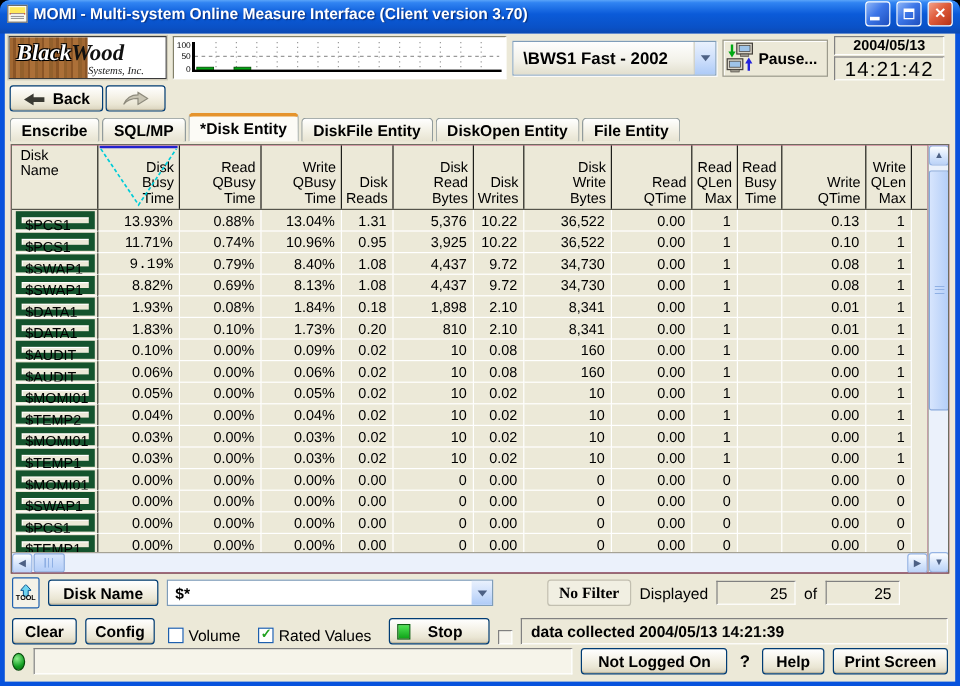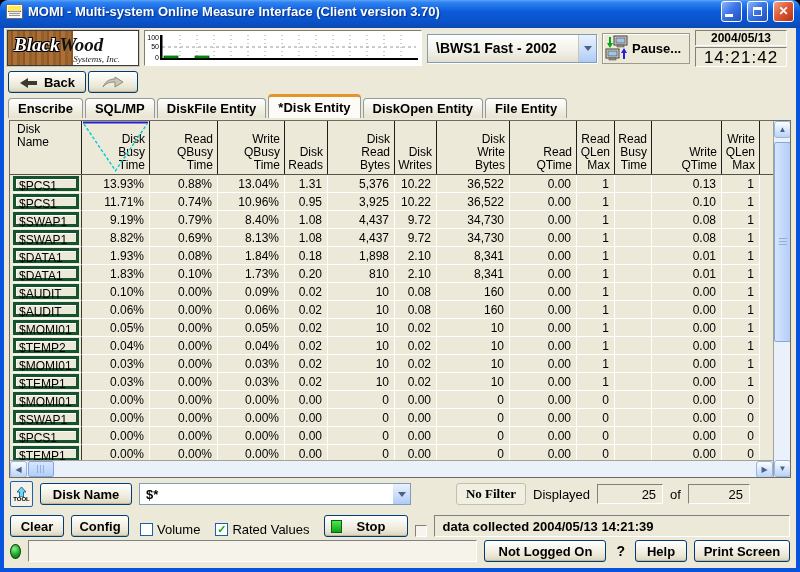--- a/index.html
+++ b/index.html
@@ -92,21 +92,21 @@
   .hcell { border-right:1px solid #1E1E1A; padding:2px 4px; font-size:12px; line-height:13px;
     display:flex; flex-direction:column; justify-content:flex-end; align-items:flex-end;
     position:relative; flex:0 0 auto; }
   .hcell.left { justify-content:flex-start; align-items:flex-start; }
   .hcell .sortsvg { position:absolute; inset:0; pointer-events:none; }
   .gbody { height:285px; overflow:hidden; padding-left:3px; background:#ECE9D8; }
   .grow { height:18px; display:flex; }
   .gcell { flex:0 0 auto; border-right:1px solid #FFF; border-bottom:1px solid #FFF;
     font-size:12px; padding:2px 5px 0 4px; text-align:right; white-space:nowrap; overflow:hidden; }
   .gcell.name { text-align:left; padding:0; border-right:1px solid #3B3A32; }
-  .namebox { margin:1px 2px 0 0; height:15px; border:3px solid #14532d;
+  .namebox { margin:1px 2px 0 0; height:15px; border:5px solid #14532d;
     box-shadow:inset 1px 1px 0 #FFF; padding:0 3px; font-size:12px; line-height:14px; }
 
   
   .vscroll { width:17px; flex:0 0 auto; border-left:1px solid #A5A295; background:#EBF1FB;
     display:flex; flex-direction:column; }
   .sbtn { width:17px; height:17px; flex:0 0 auto; border:1px solid #96B4E4; border-radius:3px;
     background:linear-gradient(180deg,#FDFEFF,#D6E5FC 55%,#BBD2F7); color:#4D6185; font-size:8px;
     display:flex; align-items:center; justify-content:center; line-height:1; }
   .vtrack { flex:1; position:relative; }
   .vthumb { position:absolute; top:4px; left:0; width:17px; height:200px;
@@ -244,22 +244,22 @@
         <svg width="22" height="12" viewBox="0 0 22 12">
           <path d="M1,11 C4,4 9,3 13,3 L13,1 L21,6 L13,11 L13,6 C8,6 4,7 1,11 Z" fill="#C9C5B4" stroke="#8E8B7D" stroke-width="1"></path>
         </svg>
       </div>
     </div>
 
     <div class="subnav-row">
       <div id="subtabs" style="display:flex;align-items:flex-end;gap:2px">
           <div class="tab">Enscribe</div>
           <div class="tab">SQL/MP</div>
+          <div class="tab active">*Disk Entity</div>
           <div class="tab">DiskFile Entity</div>
-          <div class="tab active">*Disk Entity</div>
           <div class="tab">DiskOpen Entity</div>
           <div class="tab">File Entity</div>
         </div>
     </div>
 
     <div class="grid-wrap">
       <div class="grid-main">
         <div class="ghead" id="ghead">
             <div class="hcell left" style="width: 69px;">
               <span>Disk</span>
@@ -358,21 +358,21 @@
               <div class="gcell" style="width: 67px;">0.00</div>
               <div class="gcell" style="width: 38px;">1</div>
               <div class="gcell" style="width: 37px;"></div>
               <div class="gcell" style="width: 70px;">0.10</div>
               <div class="gcell" style="width: 38px;">1</div>
             </div>
             <div class="grow">
               <div class="gcell name" style="width: 69px;">
                 <div class="namebox">$SWAP1</div>
               </div>
-              <div class="gcell" style="width: 68px;">9.19%</div>
+              <div class="gcell" style="width: 68px; font-family: Liberation Mono, monospace;">9.19%</div>
               <div class="gcell" style="width: 68px;">0.79%</div>
               <div class="gcell" style="width: 67px;">8.40%</div>
               <div class="gcell" style="width: 43px;">1.08</div>
               <div class="gcell" style="width: 67px;">4,437</div>
               <div class="gcell" style="width: 42px;">9.72</div>
               <div class="gcell" style="width: 73px;">34,730</div>
               <div class="gcell" style="width: 67px;">0.00</div>
               <div class="gcell" style="width: 38px;">1</div>
               <div class="gcell" style="width: 37px;"></div>
               <div class="gcell" style="width: 70px;">0.08</div>

